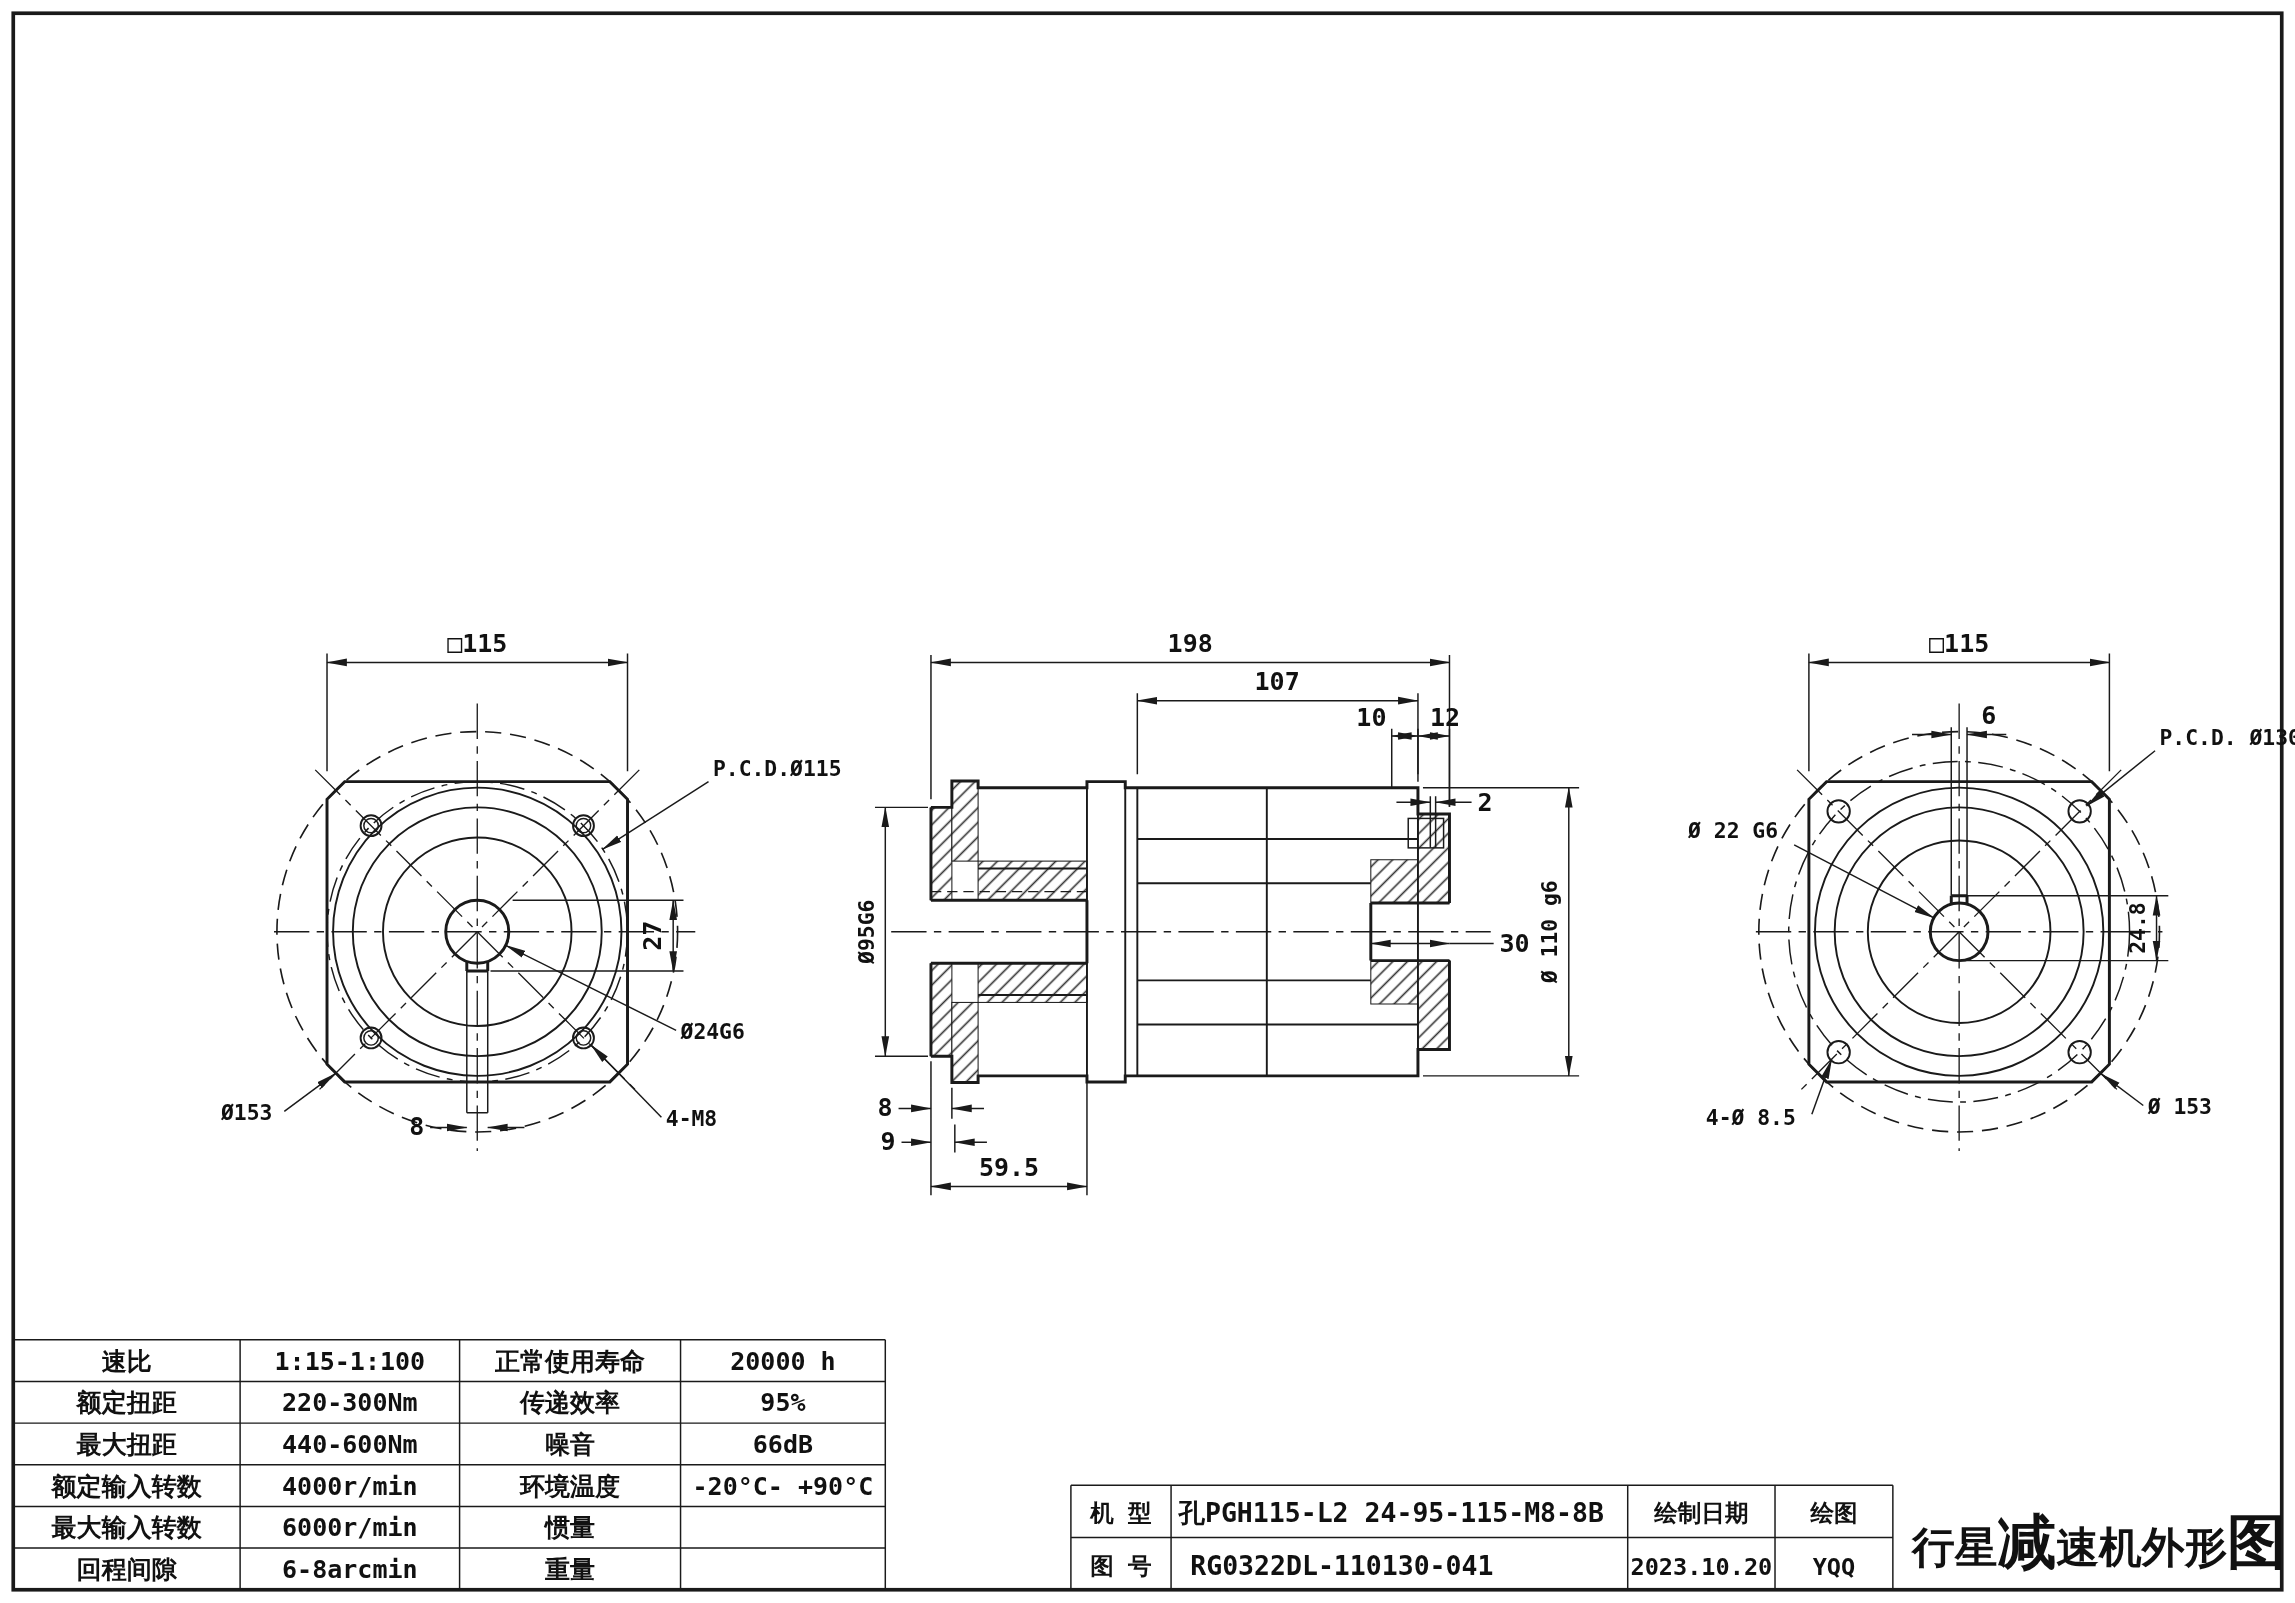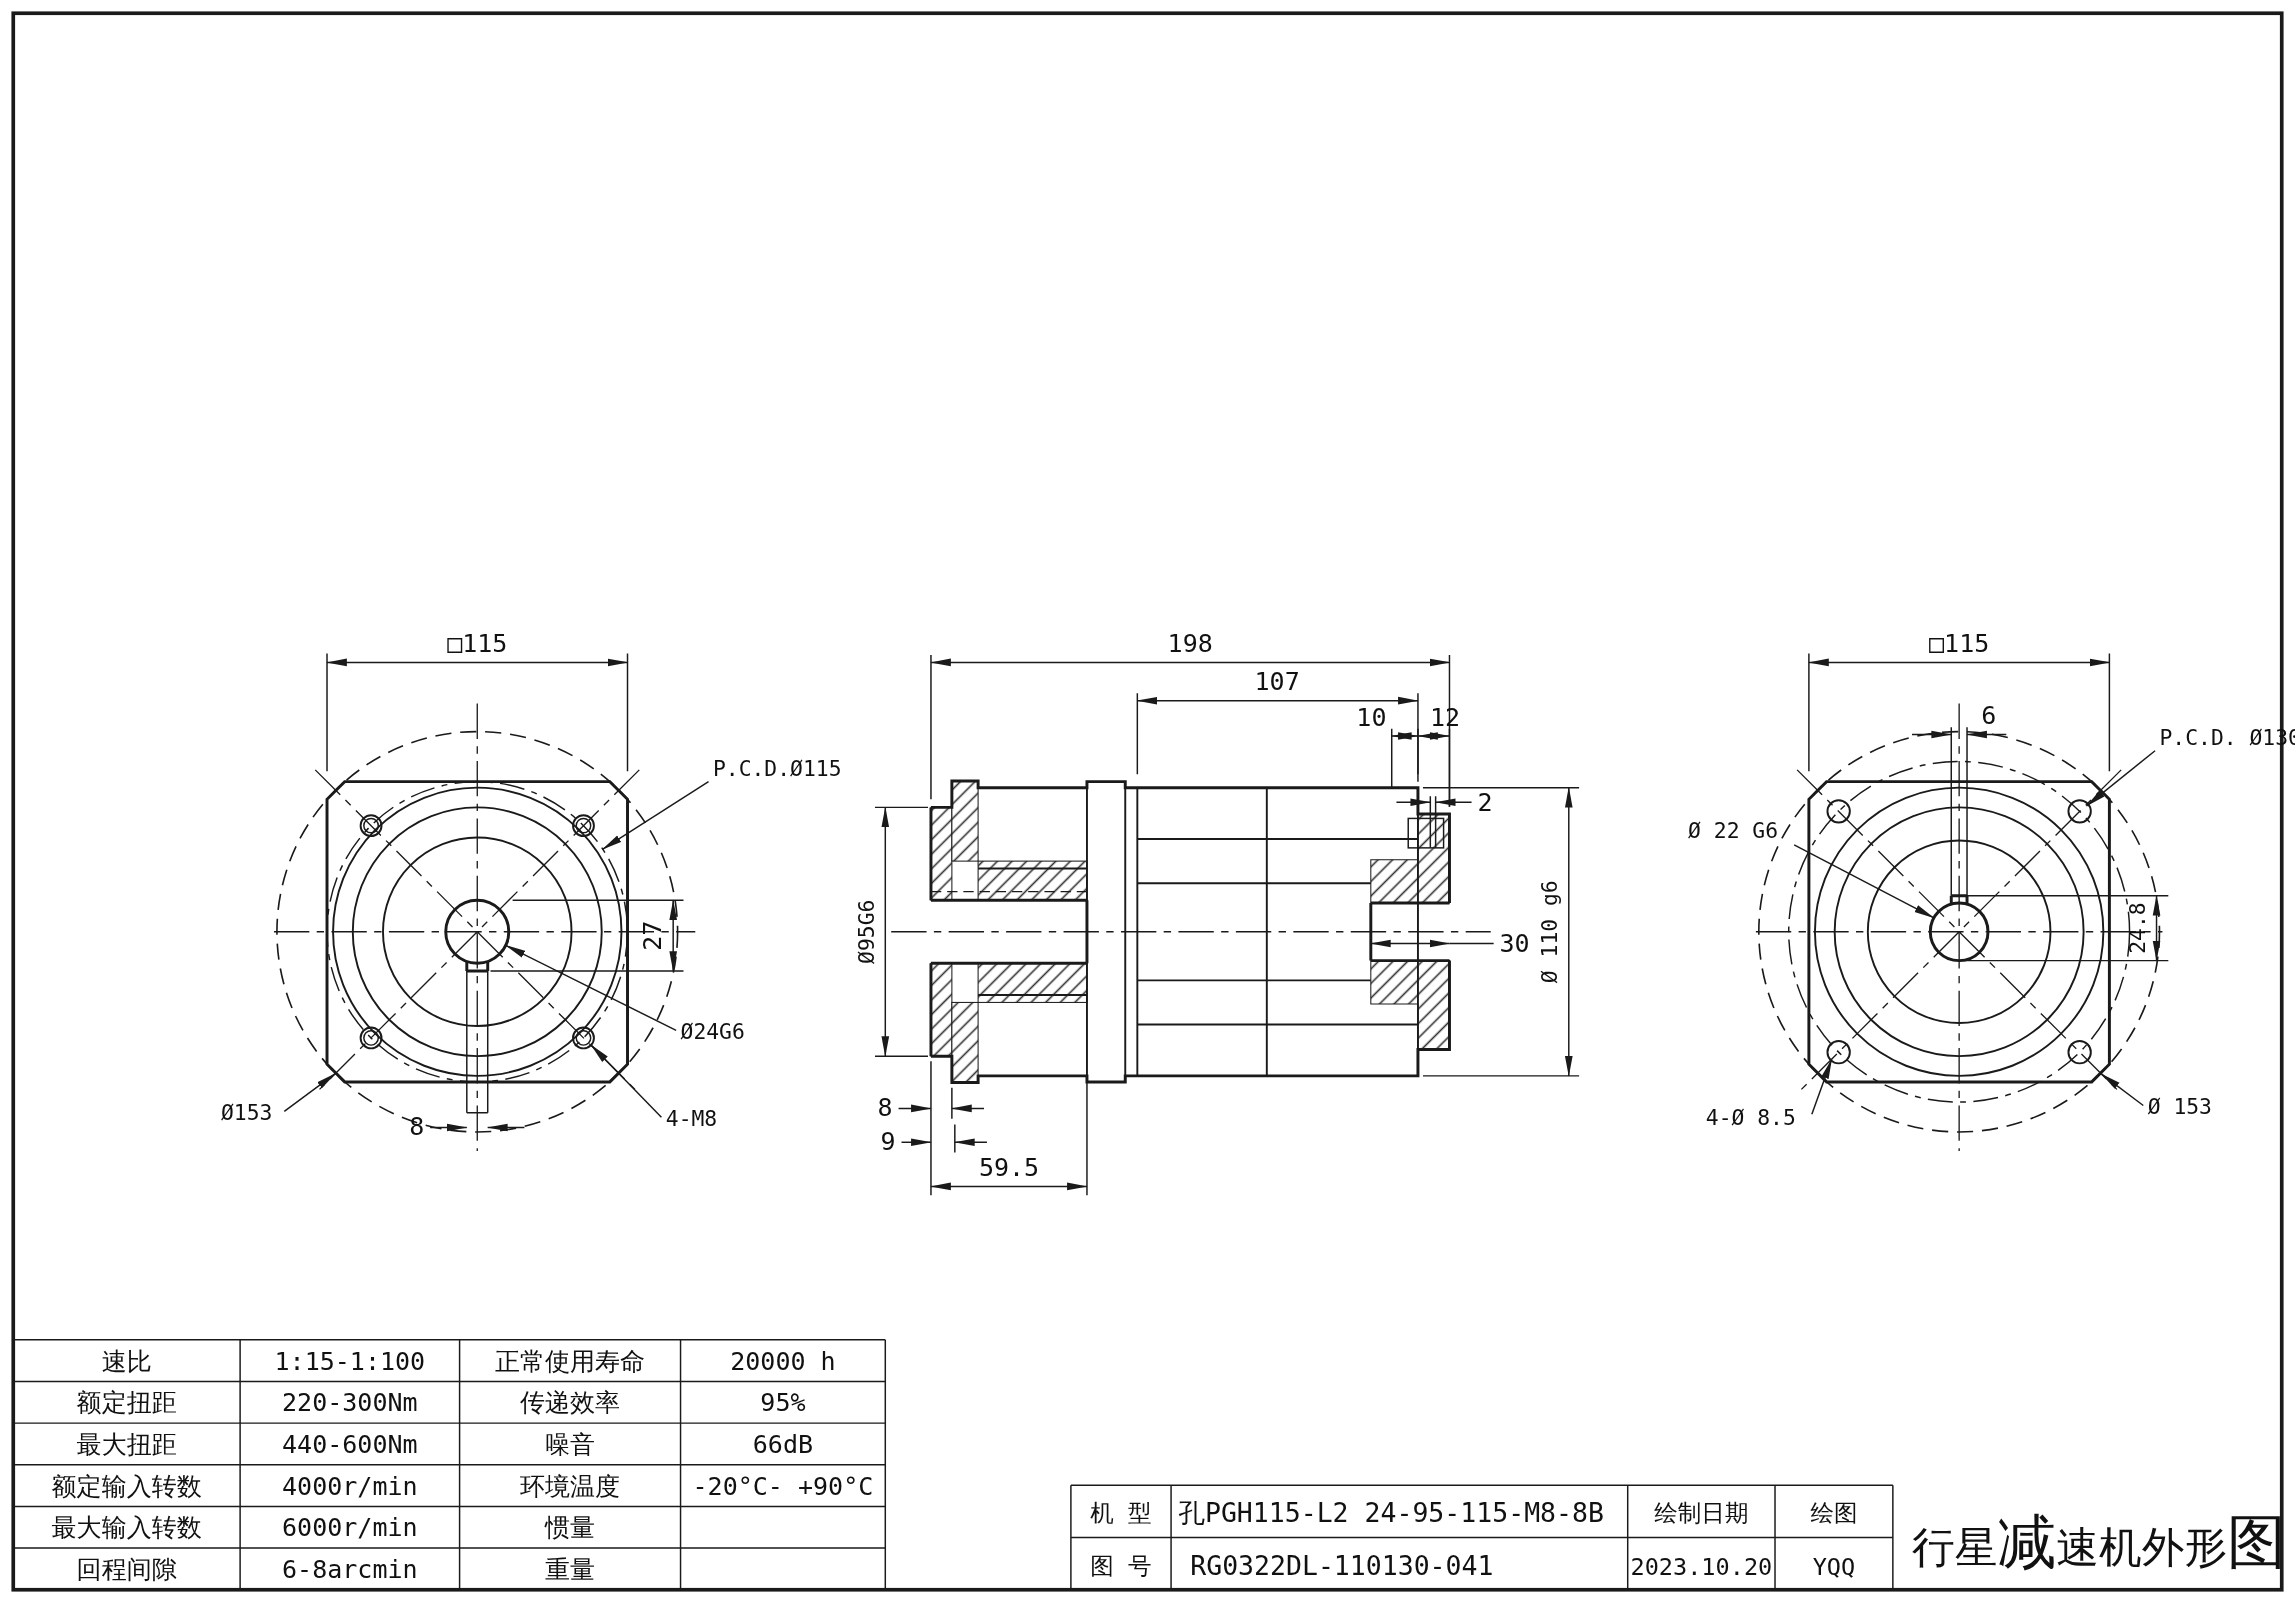--- a/index.html
+++ b/index.html
@@ -1,16 +1,16 @@
 <!DOCTYPE html>
 <html style="font-size:10.8px"><head>
 <meta charset="utf-8">
 <style>
   html,body{margin:0;padding:0;background:#fff;}
-  #sheet{position:relative;width:2295px;height:1603px;background:#fff;overflow:hidden;}
+  #sheet{position:relative;width:2295px;height:1603px;background:#fff;overflow:hidden;font-weight:bold;}
   svg{position:absolute;left:0;top:0;width:100%;height:100%;}
   .ol{fill:none;stroke:#1a1a1a;stroke-width:2;}
   .o2{fill:none;stroke:#1a1a1a;stroke-width:1.3;}
   .o3{fill:none;stroke:#1a1a1a;stroke-width:1;}
   .dim{fill:none;stroke:#1a1a1a;stroke-width:1;}
   .cl{fill:none;stroke:#1a1a1a;stroke-width:.9;stroke-dasharray:24 5 5 5;}
   .dsh{fill:none;stroke:#1a1a1a;stroke-width:1.1;stroke-dasharray:11 6;}
   .pcdl{fill:none;stroke:#1a1a1a;stroke-width:1;stroke-dasharray:17 5 4 5;}
   .hat{fill:url(#hat);stroke:#1a1a1a;stroke-width:.7;}
   .hid{fill:none;stroke:#1a1a1a;stroke-width:.9;stroke-dasharray:7 4;}

